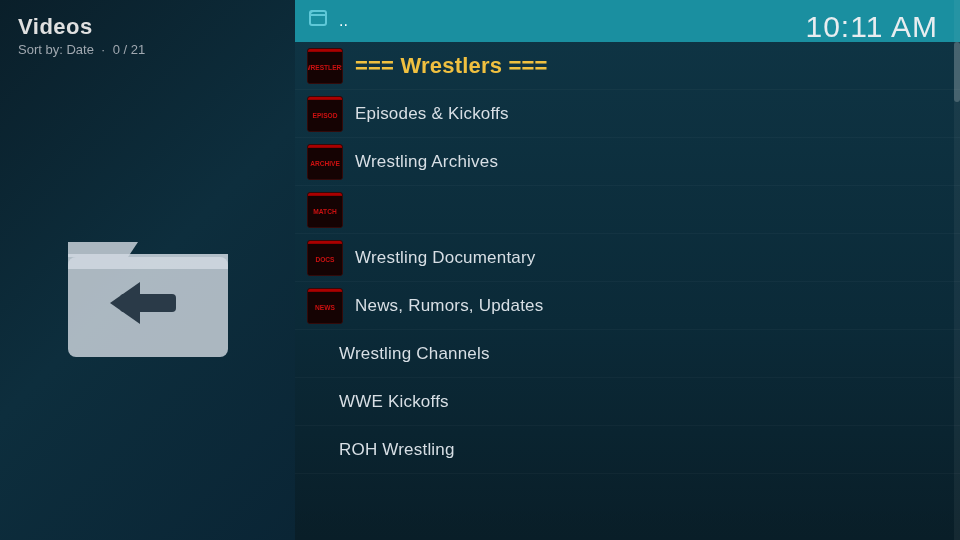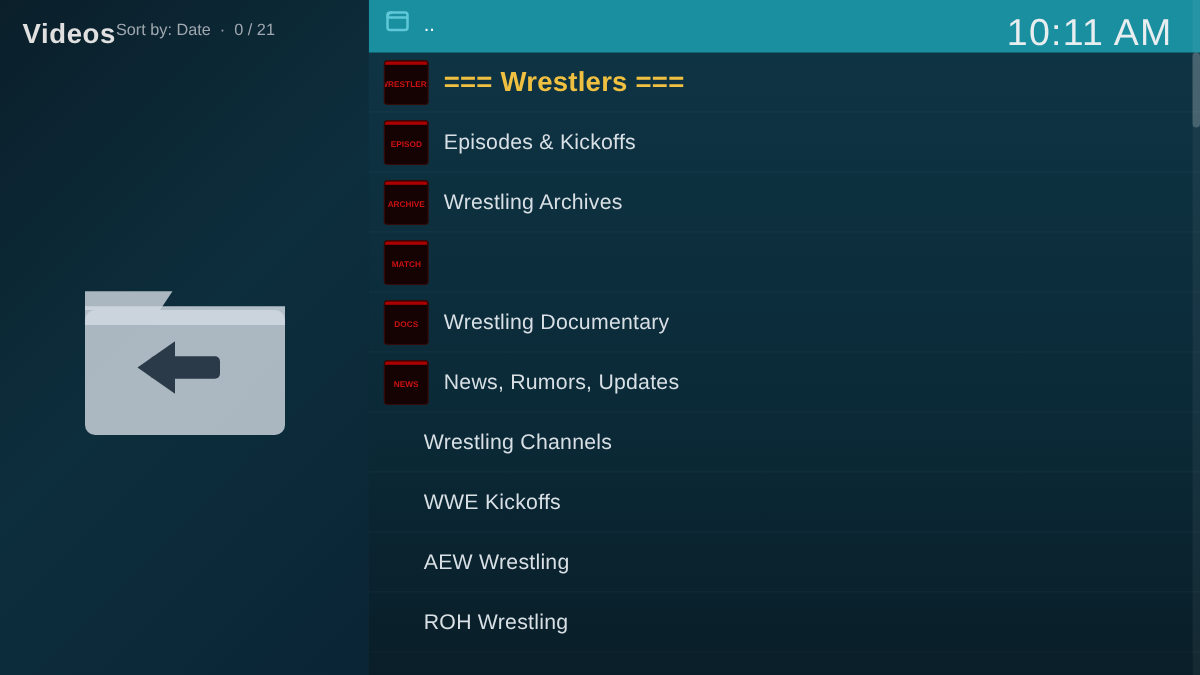--- a/index.html
+++ b/index.html
@@ -19,35 +19,35 @@
       min-width: 295px;
       background: linear-gradient(135deg, #0a1f2a 0%, #0d2e3d 50%, #0a2535 100%);
       display: flex;
       flex-direction: column;
       padding: 14px 18px;
       position: relative;
     }
 
     .header-row {
       display: flex;
+      flex-direction: column;
       margin-bottom: 10px;
     }
 
     .videos-title {
       color: #e0e0e0;
       font-size: 22px;
       font-weight: bold;
       letter-spacing: 0.5px;
     }
 
     .sort-info {
       color: #a0a8b0;
       font-size: 13px;
       margin-top: 2px;
-      text-align: right;
     }
 
     .folder-icon-container {
       display: flex;
       align-items: center;
       justify-content: center;
       flex: 1;
     }
 
     .folder-icon {
@@ -288,23 +288,20 @@
           </div>
           <span class="item-label">News, Rumors, Updates</span>
         </div>
         <div class="list-item">
           <span class="item-label no-thumb">Wrestling Channels</span>
         </div>
         <div class="list-item">
           <span class="item-label no-thumb">WWE Kickoffs</span>
         </div>
         <div class="list-item">
-          <span class="item-label no-thumb">AEW Wrestling</span>
-        </div>
-        <div class="list-item">
           <span class="item-label no-thumb">ROH Wrestling</span>
         </div>
       </div>
   </div>
 
   <div class="scrollbar-track">
     <div class="scrollbar-thumb"></div>
   </div>
   <div class="bottom-fade"></div>
 </div>

